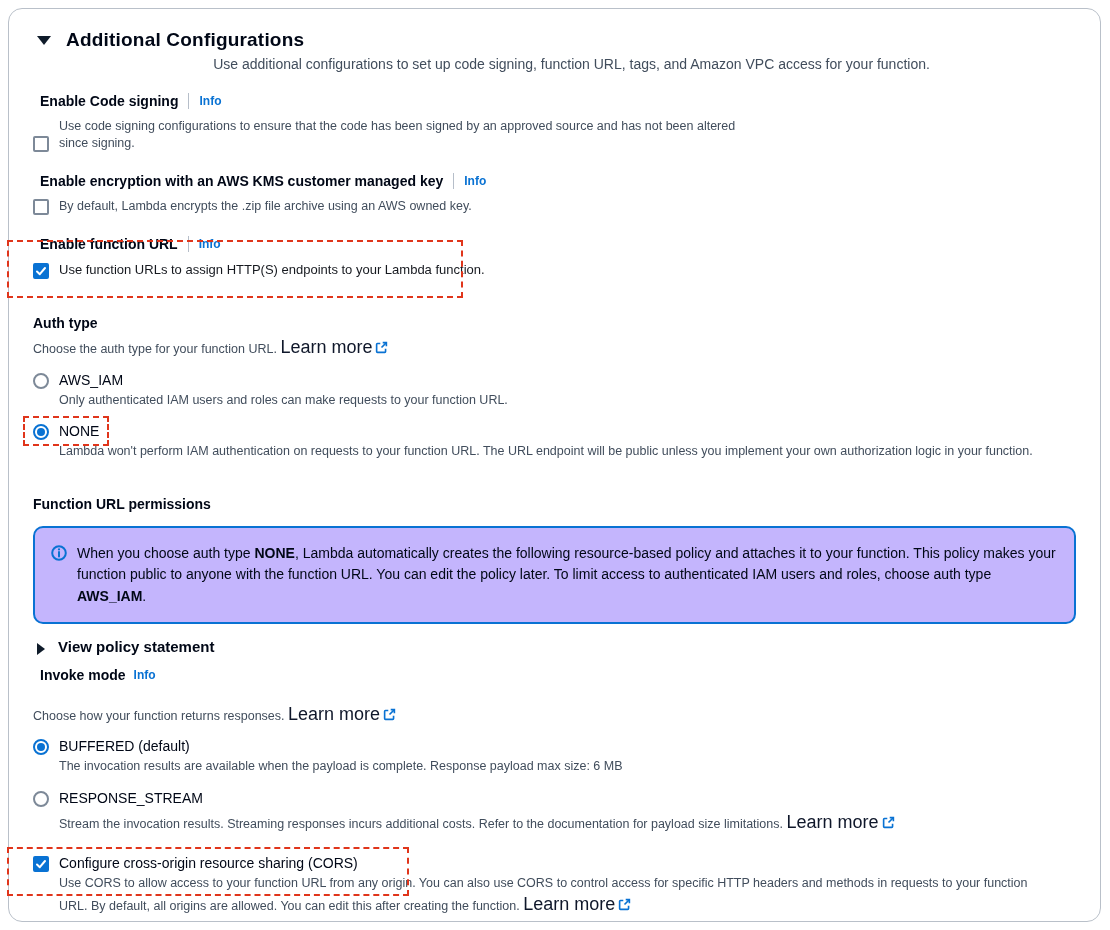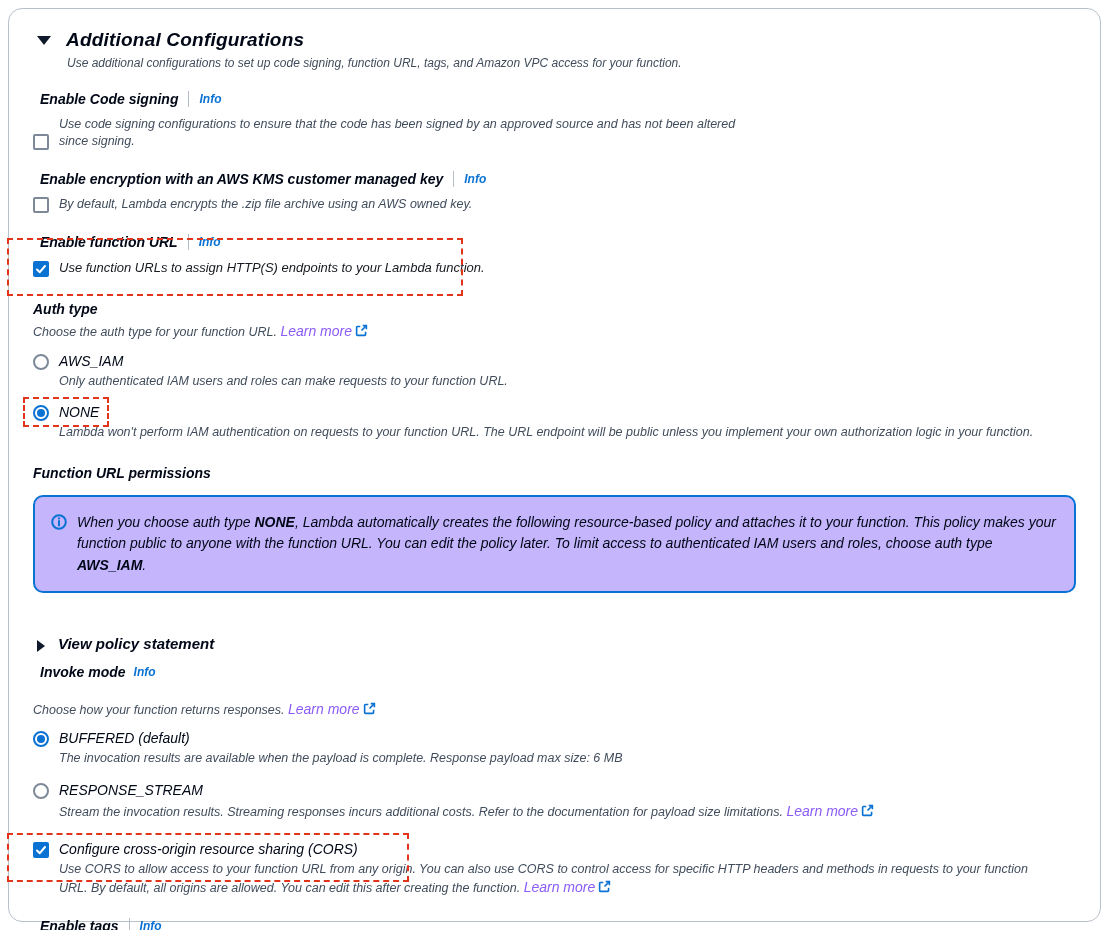--- a/index.html
+++ b/index.html
@@ -7,28 +7,27 @@
   body {
     width:1110px; height:930px; position:relative;
     background:#ffffff; color:#000716;
     font-family:"Liberation Sans", sans-serif;
     overflow:hidden;
   }
   .card {
     position:absolute; left:8px; top:8px; width:1093px; height:914px;
     background:#fff; border:1px solid #b9c0c9; border-radius:14px;
     padding:20px 24px 0 24px;
-    font-style:italic;
   }
   
   .hdr-row { display:flex; align-items:center; gap:15px; margin-left:4px; cursor:pointer; }
   .caret-down { width:0; height:0; border-left:7px solid transparent; border-right:7px solid transparent; border-top:9px solid #0f1b2a; }
   .caret-right { width:0; height:0; border-top:6px solid transparent; border-bottom:6px solid transparent; border-left:8px solid #0f1b2a; }
   .hdr-title { font-size:19px; font-weight:700; letter-spacing:.2px; }
-  .hdr-sub { margin:5px 0 0 34px; font-size:12px; color:#414d5c; }
+  .hdr-sub { margin:5px 0 0 34px; font-size:14px; color:#414d5c;text-align:center; }
 
   
   .label-row { display:flex; align-items:center; gap:10px; margin-top:21px;padding-left:7px; }
   .f-label { font-size:14px; font-weight:700; color:#000716; }
   .vdiv { width:1px; height:16px; background:#b6bec9; }
   .info-link { font-size:12px; font-weight:700; color:#0972d3; cursor:pointer; }
 
   
   .opt-row { display:flex; align-items:flex-end; gap:10px; margin-top:9px; }
   .cbox {
@@ -44,36 +43,36 @@
   .radio.selected { border-color:#0972d3; }
   .radio.selected::after {
     content:""; position:absolute; left:2px; top:2px; width:8px; height:8px;
     border-radius:50%; background:#0972d3;
   }
   .opt-desc { font-size:12.5px; color:#414d5c; line-height:1.36; }
   .opt-label { font-size:14px; color:#000716; line-height:1.3; cursor:pointer; }
   .sub-desc { margin:3px 0 0 26px; font-size:12.5px; color:#414d5c; line-height:1.36; }
 
   
-  .g-head { font-size:14px; font-weight:700; margin-top:24px; }
+  .g-head { font-size:14px; font-weight:700; margin-top:36px; }
   .g-helper { font-size:12.5px; color:#414d5c; margin-top:6px; }
-  .learn { font-size:14px; color:#8b5cf6; cursor:pointer; white-space:nowrap; }
+  .learn { font-size:18px; color:#0f172a; cursor:pointer; white-space:nowrap; }
   .ext-icon { display:inline-block; vertical-align:-1px; margin-left:3px; }
 
   
   .alert {
     margin-top:14px; border:2px solid #0972d3; border-radius:10px; background:#c4b5fd;
     padding:15px 18px 15px 16px; display:flex; gap:10px;
   }
   .alert-text { font-size:14px; line-height:1.52; color:#000716; max-width:985px; }
   .alert-text b { font-weight:700; }
   .alert .ico { flex:none; margin-top:2px; }
 
   
-  .expand-row { display:flex; align-items:flex-end; gap:13px; margin-top:42px; margin-left:4px; cursor:pointer; }
+  .expand-row { display:flex; align-items:flex-end; gap:13px; margin-top:14px; margin-left:4px; cursor:pointer; }
   .expand-label { font-size:15px; font-weight:700; }
 
   
   .anno { position:absolute; border:2px dashed #e0351b; pointer-events:none; }
 
   .rel { position:relative; }
 </style>
 </head>
 <body>
 

